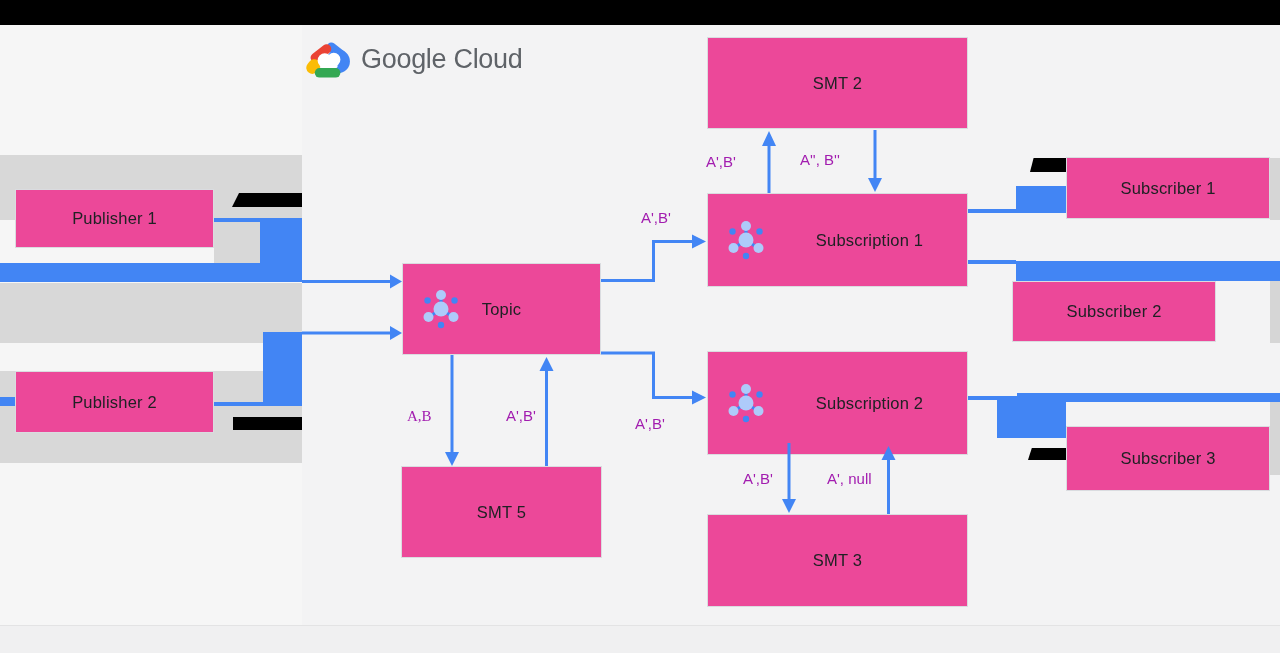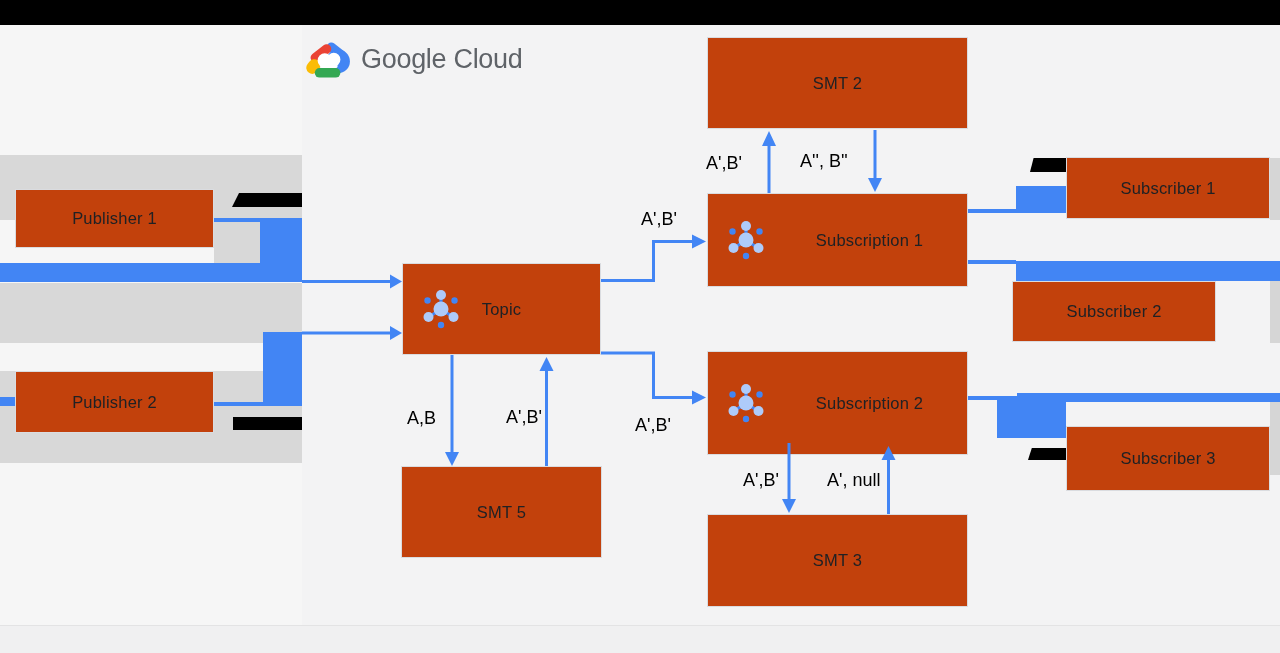--- a/index.html
+++ b/index.html
@@ -13,29 +13,29 @@
   .topbar{left:0;top:0;width:1280px;height:25px;background:#000;}
   .left-pane{left:0;top:25px;width:302px;height:600px;background:#f6f6f6;}
   .bottom-strip{left:0;top:625px;width:1280px;height:28px;background:#f0f0f1;border-top:1px solid #e3e3e4;box-sizing:border-box;}
   .band{background:#d8d8d8;}
   .band-sliver{background:#d6d6d6;}
   .light-patch{background:#f6f6f6;}
   .blue{background:#4285f4;}
   .blackbar{background:#000;}
   .skew{clip-path:polygon(10% 0,100% 0,100% 100%,0 100%);}
   .node{
-    background:#c2410c;border:1px solid #dadce0;box-sizing:border-box;
+    background:#ec4899;border:1px solid #dadce0;box-sizing:border-box;
     display:flex;align-items:center;justify-content:center;
     font-size:16.5px;letter-spacing:0.2px;
   }
   .node .pubsub-wrap{position:absolute;left:16px;top:50%;transform:translateY(-50%);width:44px;height:44px;}
   .node.with-icon .lbl{position:relative;}
   .sub-node .lbl{margin-left:64px;}
   .edge-label{
-    position:absolute;font-size:18px;line-height:1;white-space:pre;color:#000000;
+    position:absolute;font-size:15px;line-height:1;white-space:pre;color:#a21caf;
   }
   .logo{left:306px;top:38px;height:42px;display:flex;align-items:center;}
   .logo-text{font-size:27px;color:#5f6368;margin-left:9px;letter-spacing:-0.3px;}
   svg.overlay{position:absolute;left:0;top:0;width:1280px;height:653px;pointer-events:none;}
 </style>
 </head>
 <body>
 
 <div id="screen">
 
@@ -196,21 +196,21 @@
       <polygon points="692,390.5 706,397.5 692,404.5"></polygon>
       <polygon points="445,452 459,452 452,466"></polygon>
       <polygon points="539.5,371 553.5,371 546.5,357"></polygon>
       <polygon points="762,146 776,146 769,131"></polygon>
       <polygon points="868,178 882,178 875,192"></polygon>
       <polygon points="782,499 796,499 789,513"></polygon>
       <polygon points="881.5,460 895.5,460 888.5,446"></polygon>
     </g>
   </svg>
 
-  <div class="edge-label" style="left:407px;top:409px;">A,B</div>
+  <div class="edge-label" style="left:407px;top:409px;font-family:Liberation Serif, serif;">A,B</div>
   <div class="edge-label" style="left:506px;top:408px;">A',B'</div>
   <div class="edge-label" style="left:641px;top:210px;">A',B'</div>
   <div class="edge-label" style="left:635px;top:416px;">A',B'</div>
   <div class="edge-label" style="left:706px;top:154px;">A',B'</div>
   <div class="edge-label" style="left:800px;top:152px;">A'', B''</div>
   <div class="edge-label" style="left:743px;top:471px;">A',B'</div>
   <div class="edge-label" style="left:827px;top:471px;">A', null</div>
 
 </div>
 

